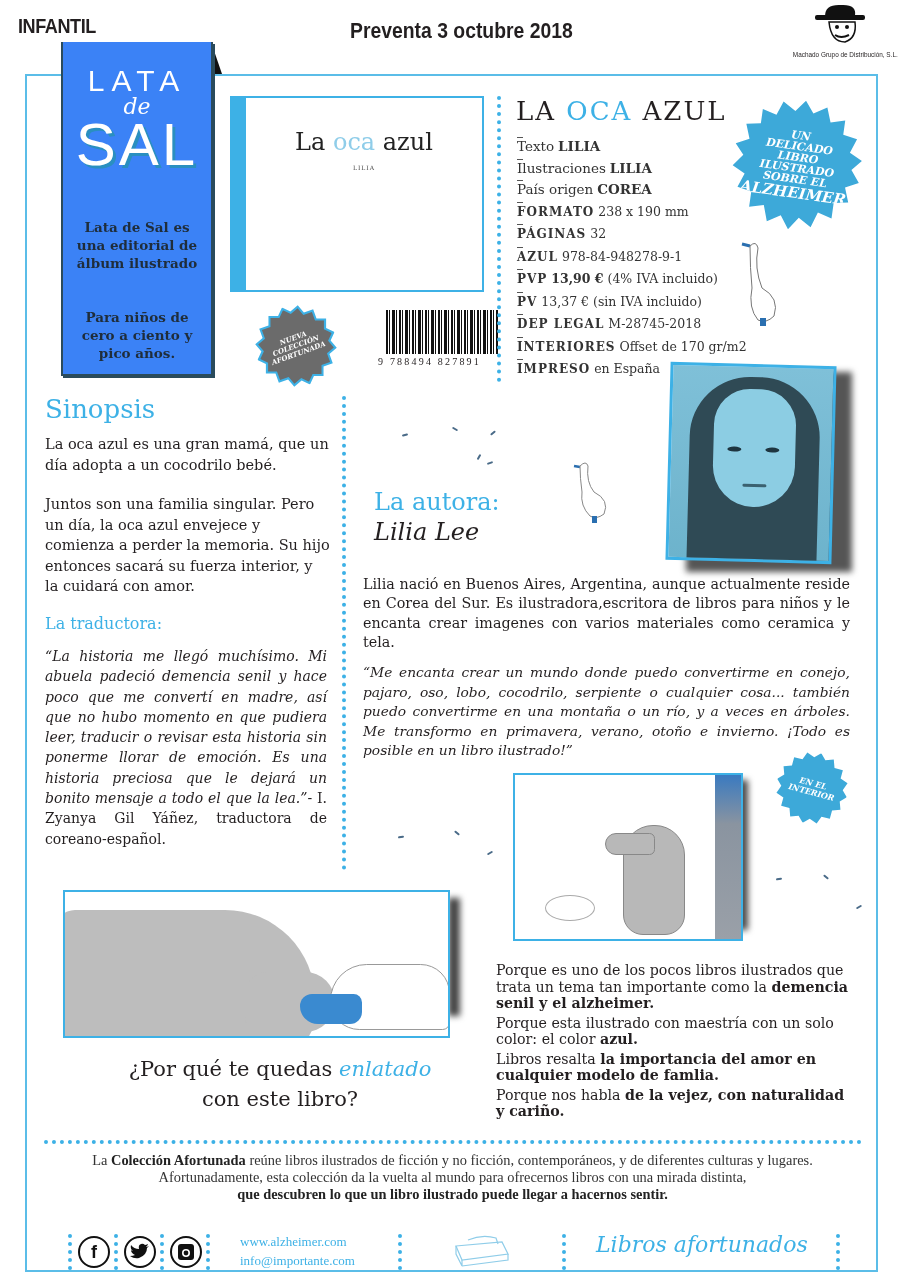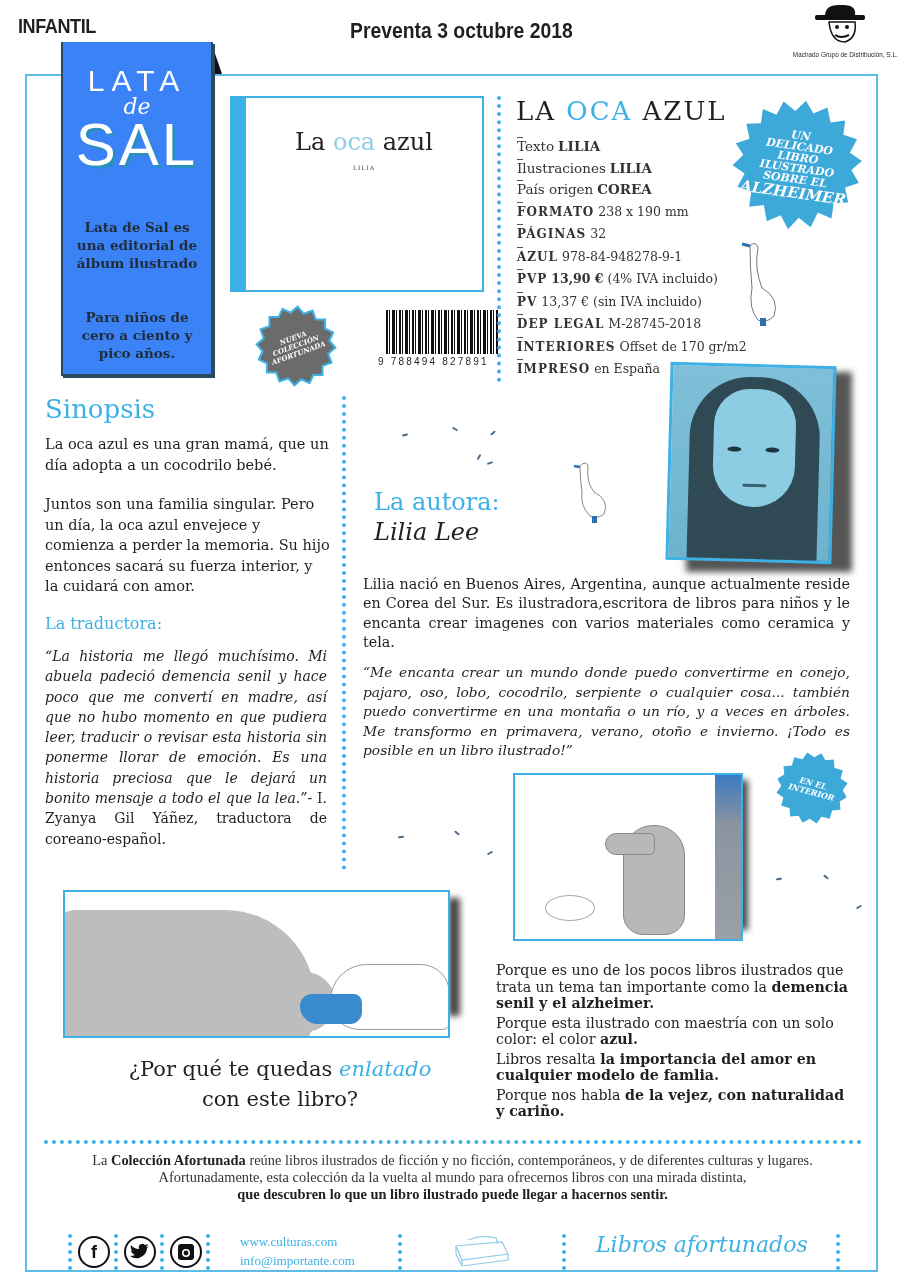--- a/index.html
+++ b/index.html
@@ -39,21 +39,21 @@
   .badge { display: flex; align-items: center; justify-content: center; text-align: center; color: #fff; font-weight: bold; font-style: italic; font-family: "DejaVu Serif", serif; }
   .badge-nueva { left: 258px; top: 308px; width: 76px; height: 76px; background: #6b6b6b; clip-path: polygon(50% 0%,58% 8%,69% 4%,73% 15%,85% 15%,85% 27%,96% 31%,92% 42%,100% 50%,92% 58%,96% 69%,85% 73%,85% 85%,73% 85%,69% 96%,58% 92%,50% 100%,42% 92%,31% 96%,27% 85%,15% 85%,15% 73%,4% 69%,8% 58%,0% 50%,8% 42%,4% 31%,15% 27%,15% 15%,27% 15%,31% 4%,42% 8%); font-size: 7px; line-height: 8px; transform: rotate(-20deg); }
   .badge-nueva-ring { left: 255px; top: 305px; width: 82px; height: 82px; background: #3db1e6; clip-path: polygon(50% 0%,58% 8%,69% 4%,73% 15%,85% 15%,85% 27%,96% 31%,92% 42%,100% 50%,92% 58%,96% 69%,85% 73%,85% 85%,73% 85%,69% 96%,58% 92%,50% 100%,42% 92%,31% 96%,27% 85%,15% 85%,15% 73%,4% 69%,8% 58%,0% 50%,8% 42%,4% 31%,15% 27%,15% 15%,27% 15%,31% 4%,42% 8%); transform: rotate(-20deg); }
   .badge-alz { left: 732px; top: 100px; width: 130px; height: 130px; background: #3da9d9; clip-path: polygon(50% 0%,57% 9%,67% 3%,71% 14%,82% 11%,82% 22%,93% 24%,89% 35%,99% 40%,92% 48%,99% 57%,89% 62%,93% 73%,82% 75%,82% 87%,71% 84%,67% 96%,57% 90%,50% 100%,43% 90%,33% 96%,29% 84%,18% 87%,18% 75%,7% 73%,11% 62%,1% 57%,8% 48%,1% 40%,11% 35%,7% 24%,18% 22%,18% 11%,29% 14%,33% 3%,43% 9%); font-size: 11px; line-height: 11px; transform: rotate(8deg); }
   .badge-alz .big { font-size: 15px; line-height: 16px; }
   .badge-int { left: 776px; top: 752px; width: 72px; height: 72px; background: #3da9d9; clip-path: polygon(50% 0%,58% 8%,69% 4%,73% 15%,85% 15%,85% 27%,96% 31%,92% 42%,100% 50%,92% 58%,96% 69%,85% 73%,85% 85%,73% 85%,69% 96%,58% 92%,50% 100%,42% 92%,31% 96%,27% 85%,15% 85%,15% 73%,4% 69%,8% 58%,0% 50%,8% 42%,4% 31%,15% 27%,15% 15%,27% 15%,31% 4%,42% 8%); font-size: 8px; line-height: 9px; transform: rotate(15deg); }
 
   
   .barcode { left: 378px; top: 310px; width: 120px; height: 62px; }
   .barcode .bars { height: 44px; background: repeating-linear-gradient(90deg,#111 0 2px,#fff 2px 3px,#111 3px 4px,#fff 4px 6px,#111 6px 9px,#fff 9px 10px,#111 10px 11px,#fff 11px 13px); margin-left: 8px; }
-  .barcode .digits { font-family: Liberation Sans, sans-serif; font-size: 10px; letter-spacing: 2.2px; margin-top: 2px; }
+  .barcode .digits { font-family: Liberation Serif, serif; font-size: 10px; letter-spacing: 2.2px; margin-top: 2px; }
 
   
   .vdots { border-left: 4px dotted #3db1e6; }
   .hdots { border-top: 4px dotted #3db1e6; }
 
   
   .book-title { left: 516px; top: 96px; font-family: "DejaVu Serif", serif; font-size: 26px; letter-spacing: 2px; color: #231f20; }
   .book-title .oca { color: #3db1e6; }
   .specs { left: 517px; top: 136px; width: 240px; }
   .spec { position: relative; font-family: "DejaVu Serif", serif; font-size: 12.5px; line-height: 21.5px; color: #333; white-space: nowrap; }
@@ -287,21 +287,21 @@
 <a class="abs social" style="left:170px">
   <svg width="18" height="18" viewBox="0 0 18 18">
       <rect x="1" y="1" width="16" height="16" rx="3" fill="#111"></rect>
       <circle cx="9" cy="10" r="4" fill="#fff"></circle>
       <circle cx="9" cy="10" r="2.4" fill="#111"></circle>
     </svg>
 </a>
 <div class="abs vdots" style="left:206px;top:1234px;height:36px;"></div>
 
 <div class="abs web">
-  <a style="display:block">www.culturas.com</a>
+  <a style="display:block">www.alzheimer.com</a>
   <a style="display:block">info@importante.com</a>
 </div>
 <div class="abs vdots" style="left:398px;top:1234px;height:36px;"></div>
 
 <svg class="abs tin" viewBox="0 0 60 36">
   <path d="M4 14 L50 10 L56 22 L10 28 Z" fill="#fff" stroke="#8fcde9" stroke-width="1.2"></path>
   <path d="M4 14 L4 22 L10 34 L10 28" fill="none" stroke="#8fcde9" stroke-width="1.2"></path>
   <path d="M10 34 L56 28 L56 22" fill="none" stroke="#8fcde9" stroke-width="1.2"></path>
   <path d="M16 8 Q30 2 44 6 L46 12" fill="none" stroke="#8fcde9" stroke-width="1.2"></path>
 </svg>

